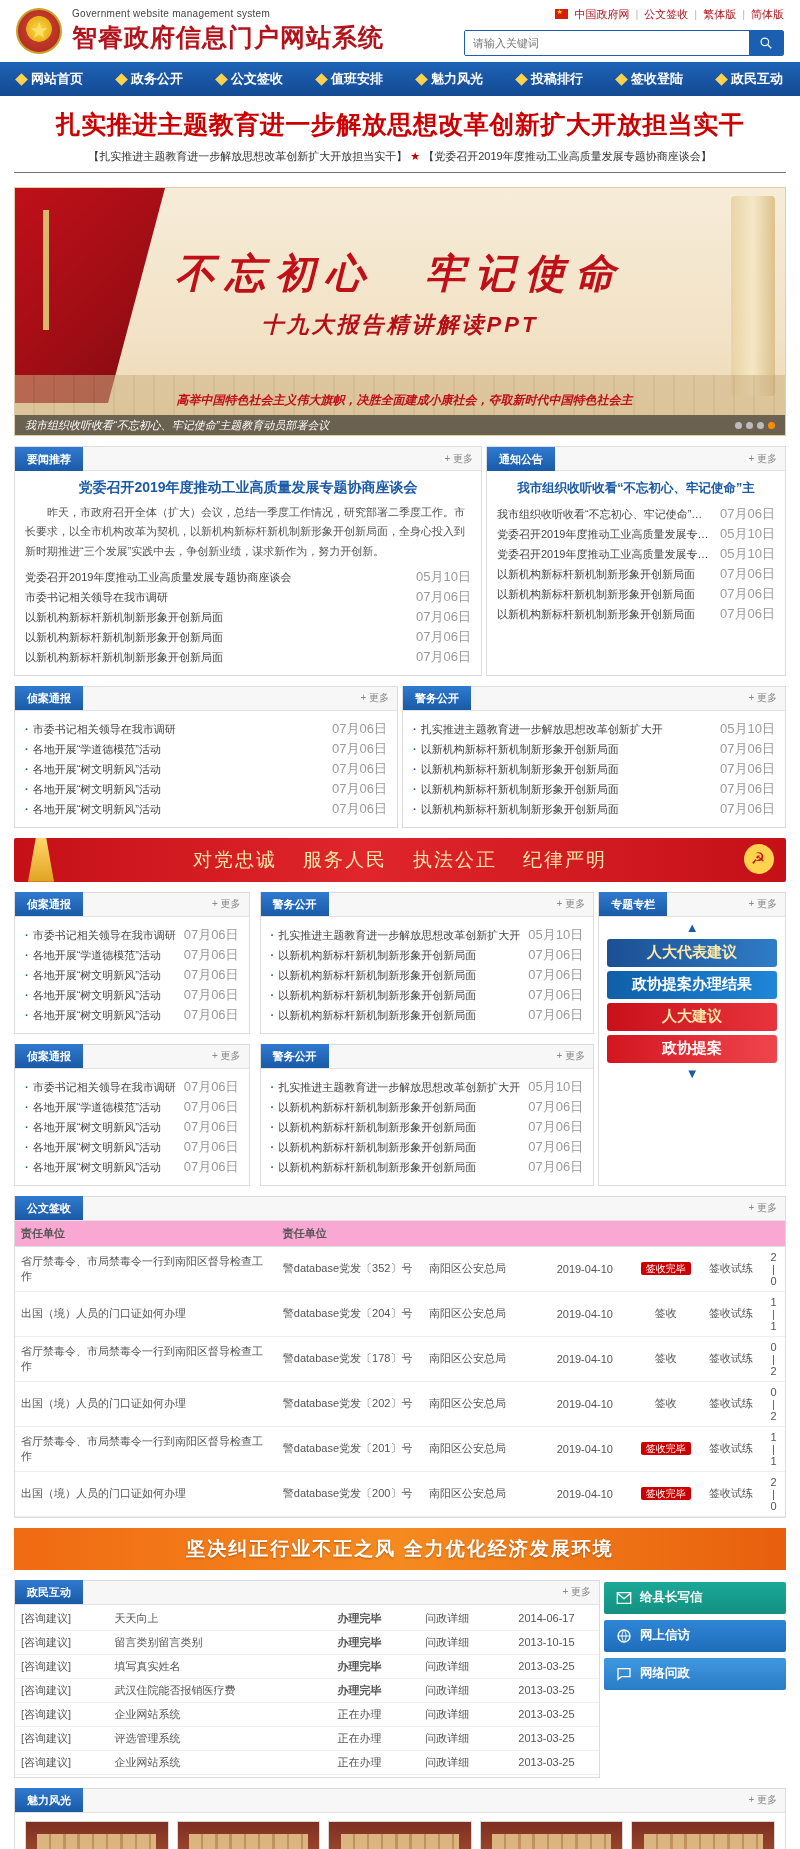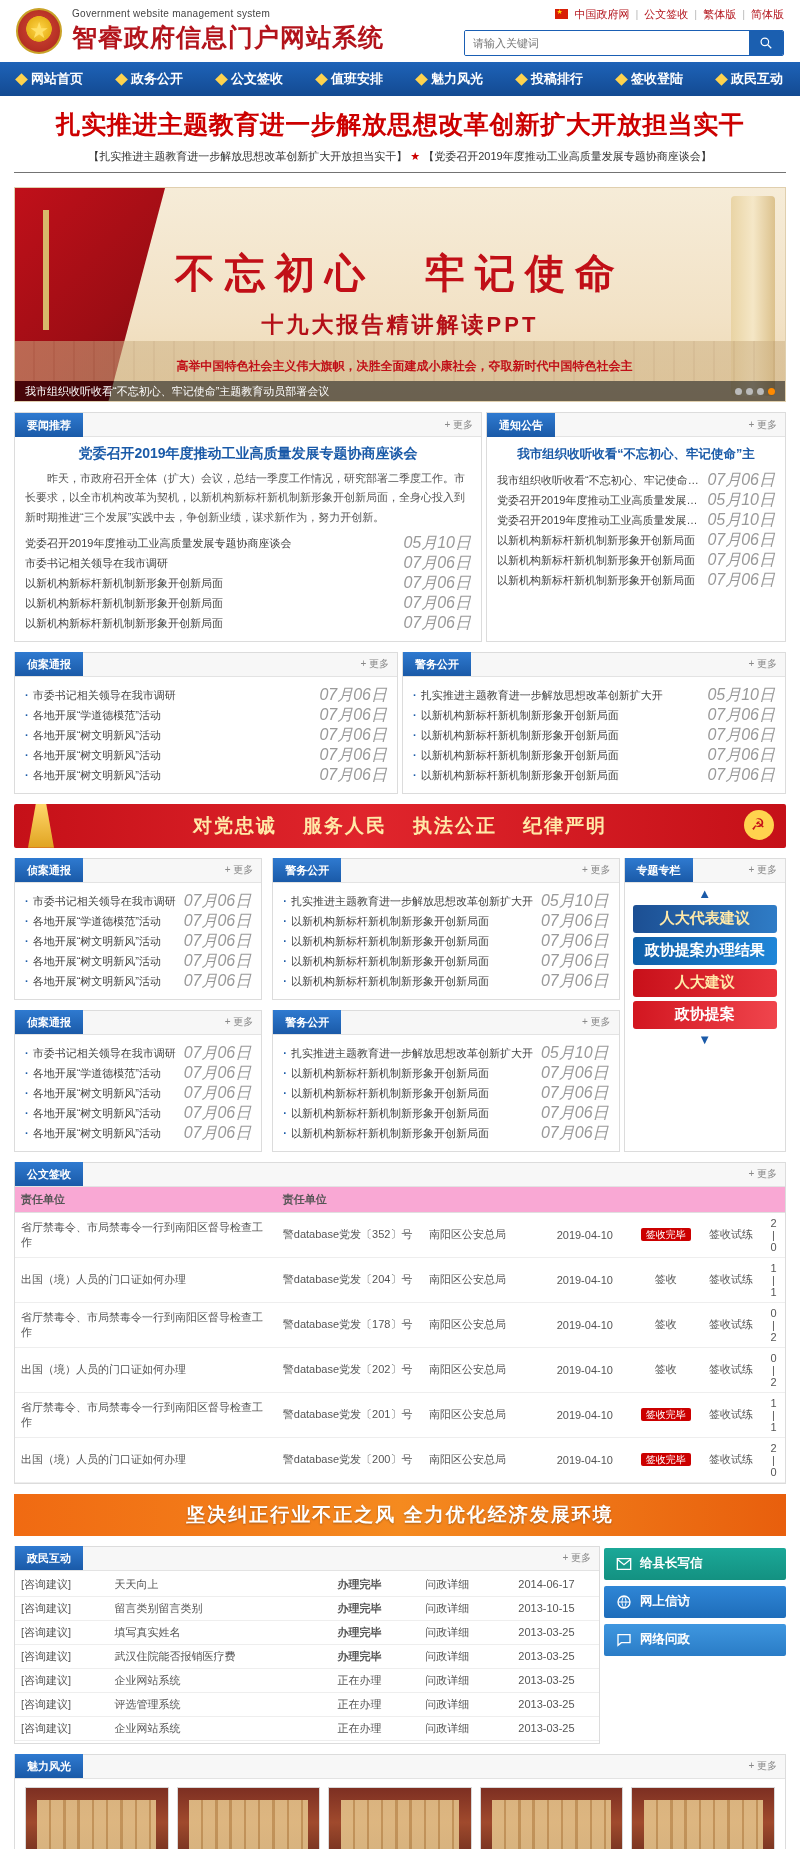--- a/index.html
+++ b/index.html
@@ -46,23 +46,24 @@
   .nav .dot { width: 9px; height: 9px; background: #ffd34e; transform: rotate(45deg); display: inline-block;}
 
   
   .headline-wrap { padding: 12px 14px 8px; text-align: center; }
   .headline { font-size: 25px; font-weight: bold; color: #c00; letter-spacing: .5px; }
   .subline { margin-top: 8px; font-size: 11px; color: #333; padding-bottom: 8px; border-bottom: 1px solid #737373; }
   .subline .sq { color: #c00; }
 
   
   .banner {
-    margin: 6px 14px 0; height: 215px; position: relative; overflow: hidden;
+    margin: 6px 14px 0; height: 249px; position: relative; overflow: hidden;
     background: linear-gradient(180deg,#f6ecd8 0%, #f2e2c6 60%, #edd7b0 100%);
     border: 1px solid #e0cfae;
+    font-style: italic;
   }
   .banner .red-drape { position: absolute; left: 0; top: 0; width: 150px; height: 215px;
     background: linear-gradient(135deg,#c0101a 0%, #9d0d14 60%, #7e0a10 100%);
     clip-path: polygon(0 0, 100% 0, 62% 100%, 0 100%); }
   .banner .flagpole { position:absolute; left: 28px; top: 22px; width: 6px; height: 120px; background:#d8b86a;}
   .banner .col { position: absolute; right: 10px; top: 8px; width: 44px; height: 200px;
     background: linear-gradient(90deg,#e8d2a0,#f5e7c6,#d9bd85); border-radius: 4px; opacity:.9;}
   .banner .b-title { position: absolute; top: 58px; left: 0; right: 0; text-align: center;
     font-size: 40px; font-weight: bold; color: #c10f17; letter-spacing: 10px; }
   .banner .b-sub { position: absolute; top: 122px; left: 0; right: 0; text-align: center;
@@ -85,31 +86,31 @@
     background: linear-gradient(#2f7ad0,#1a5aa8); color: #fff; font-size: 11px; font-weight: bold;
     height: 24px; line-height: 24px; padding: 0 12px; display: inline-block;
   }
   .panel-hd .more { margin-left: auto; font-size: 10px; color: #888; padding-right: 8px; text-decoration: none;}
   .panel-bd { padding: 8px 10px; }
   .lead-title { text-align: center; font-size: 14px; font-weight: bold; color: #1a5aa8; margin-bottom: 6px;}
   .lead-body { font-size: 11px; line-height: 1.75; color: #555; text-indent: 2em; margin-bottom: 6px;}
   ul.list { list-style: none; }
   ul.list li { display: flex; align-items: center; font-size: 11px; line-height: 20px; color: #444; }
   ul.list li .t { white-space: nowrap; overflow: hidden; text-overflow: ellipsis; flex: 1; }
-  ul.list li .d { color: #999; margin-left: 8px; white-space: nowrap; font-size: 16px; font-style: italic;}
+  ul.list li .d { color: #999; margin-left: 8px; white-space: nowrap; font-size: 13px;}
   ul.list.dotted li .t:before { content: "·"; color: #1a5aa8; margin-right: 4px; font-weight: bold;}
 
   .right-lead { font-size: 12.5px; font-weight: bold; color: #1a5aa8; text-align:center; line-height:1.5; margin-bottom:6px;}
 
   
   .redstrip {
     margin: 10px 14px 0; height: 44px; border-radius: 2px;
     background: linear-gradient(90deg,#c51018 0%, #e0252c 45%, #c51018 100%);
     display: flex; align-items: center; justify-content: center; gap: 26px;
-    color: #ffe9a8; font-size: 19px; font-weight: bold; letter-spacing: 2px; position: relative; overflow:hidden;
+    color: #ffe9a8; font-size: 19px; font-weight: normal; letter-spacing: 2px; position: relative; overflow:hidden;
   }
   .redstrip .torch { position:absolute; left: 14px; bottom:0; width: 26px; height: 44px;
     background: linear-gradient(#ffd76a,#e0a321); clip-path: polygon(30% 0,70% 0,100% 100%,0 100%); }
   .redstrip .emb { position:absolute; right: 12px; top: 6px; width: 30px; height: 30px; border-radius: 50%;
     background: #ffd34e; display:flex; align-items:center; justify-content:center; color:#c51018; font-size: 16px;}
 
   .orangestrip {
     margin: 10px 14px 0; height: 42px;
     background: linear-gradient(90deg,#f06a12 0%, #f58a1f 50%, #e85f0d 100%);
     display: flex; align-items: center; justify-content: center;

